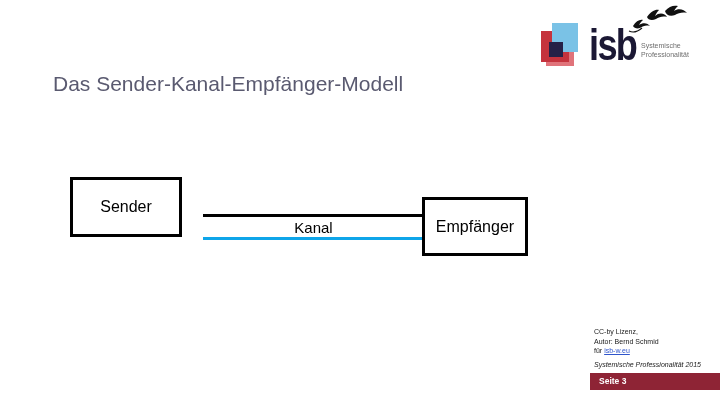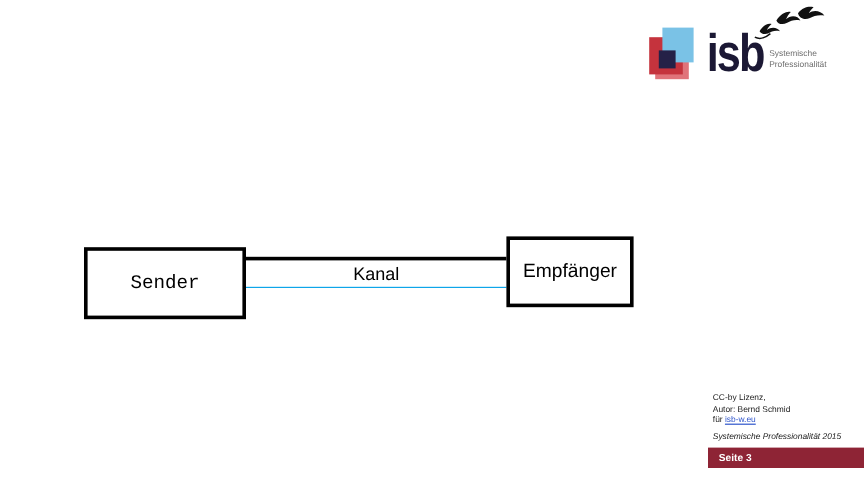--- a/index.html
+++ b/index.html
@@ -13,38 +13,39 @@
   .sq{position:absolute;}
   .sq-pink{left:546px;top:37px;width:28px;height:29px;background:#e0737a;}
   .sq-red{left:541px;top:31px;width:28px;height:31px;background:#c5333d;}
   .sq-blue{left:552px;top:23px;width:26px;height:29px;background:#7ac2e6;}
   .sq-navy{left:549px;top:42px;width:14px;height:15px;background:#252147;}
   .brand{position:absolute;left:589px;top:25px;font-size:44px;font-weight:bold;color:#1b1834;line-height:40px;letter-spacing:-2px;transform:scaleX(.82);transform-origin:left top;}
   .birds{position:absolute;left:627px;top:5px;}
   .tagline{position:absolute;left:641px;top:41px;font-size:7px;line-height:9px;color:#6e6e6e;}
 
   
-  .channel{position:absolute;left:203px;top:214px;width:221px;height:26px;border-top:3px solid #000;border-bottom:1px solid #0ea5e9;box-sizing:border-box;display:flex;align-items:center;justify-content:center;font-size:15px;color:#000;background:#fff;}
+  .channel{position:absolute;left:203px;top:214px;width:221px;height:26px;border-top:3px solid #000;border-bottom:3px solid #0ea5e9;box-sizing:border-box;display:flex;align-items:center;justify-content:center;font-size:15px;color:#000;background:#fff;}
   .node{position:absolute;border:3px solid #000;background:#fff;box-sizing:border-box;display:flex;align-items:center;justify-content:center;font-size:16px;color:#000;}
-  .node-sender{left:70px;top:206px;width:135px;height:60px;font-family:Liberation Mono, monospace;}
+  .node-sender{left:70px;top:177px;width:112px;height:60px;}
   .node-receiver{left:422px;top:197px;width:106px;height:59px;}
 
   
   .credits{position:absolute;left:594px;top:327px;font-size:7px;line-height:9.5px;color:#1a1a1a;}
   .credits a{color:#2f55cb;text-decoration:underline;}
   .credits .tagyear{margin-top:4px;font-style:italic;}
 
   
   .pagebar{position:absolute;left:590px;top:373px;width:130px;height:17px;background:#8e2435;color:#ffffff;font-size:8.5px;font-weight:bold;line-height:17px;padding-left:9px;box-sizing:border-box;}
 </style>
 </head>
 <body>
 
 <div class="slide">
 
+  <div class="title">Das Sender-Kanal-Empfänger-Modell</div>
 
   <div>
     <div class="sq sq-pink"></div>
     <div class="sq sq-red"></div>
     <div class="sq sq-blue"></div>
     <div class="sq sq-navy"></div>
     <div class="brand">isb</div>
     <svg class="birds" width="62" height="30" viewBox="0 0 62 30">
       <path d="M2 26 Q8 29 15 23" fill="none" stroke="#111111" stroke-width="1.2"></path>
       <g fill="#111111">

